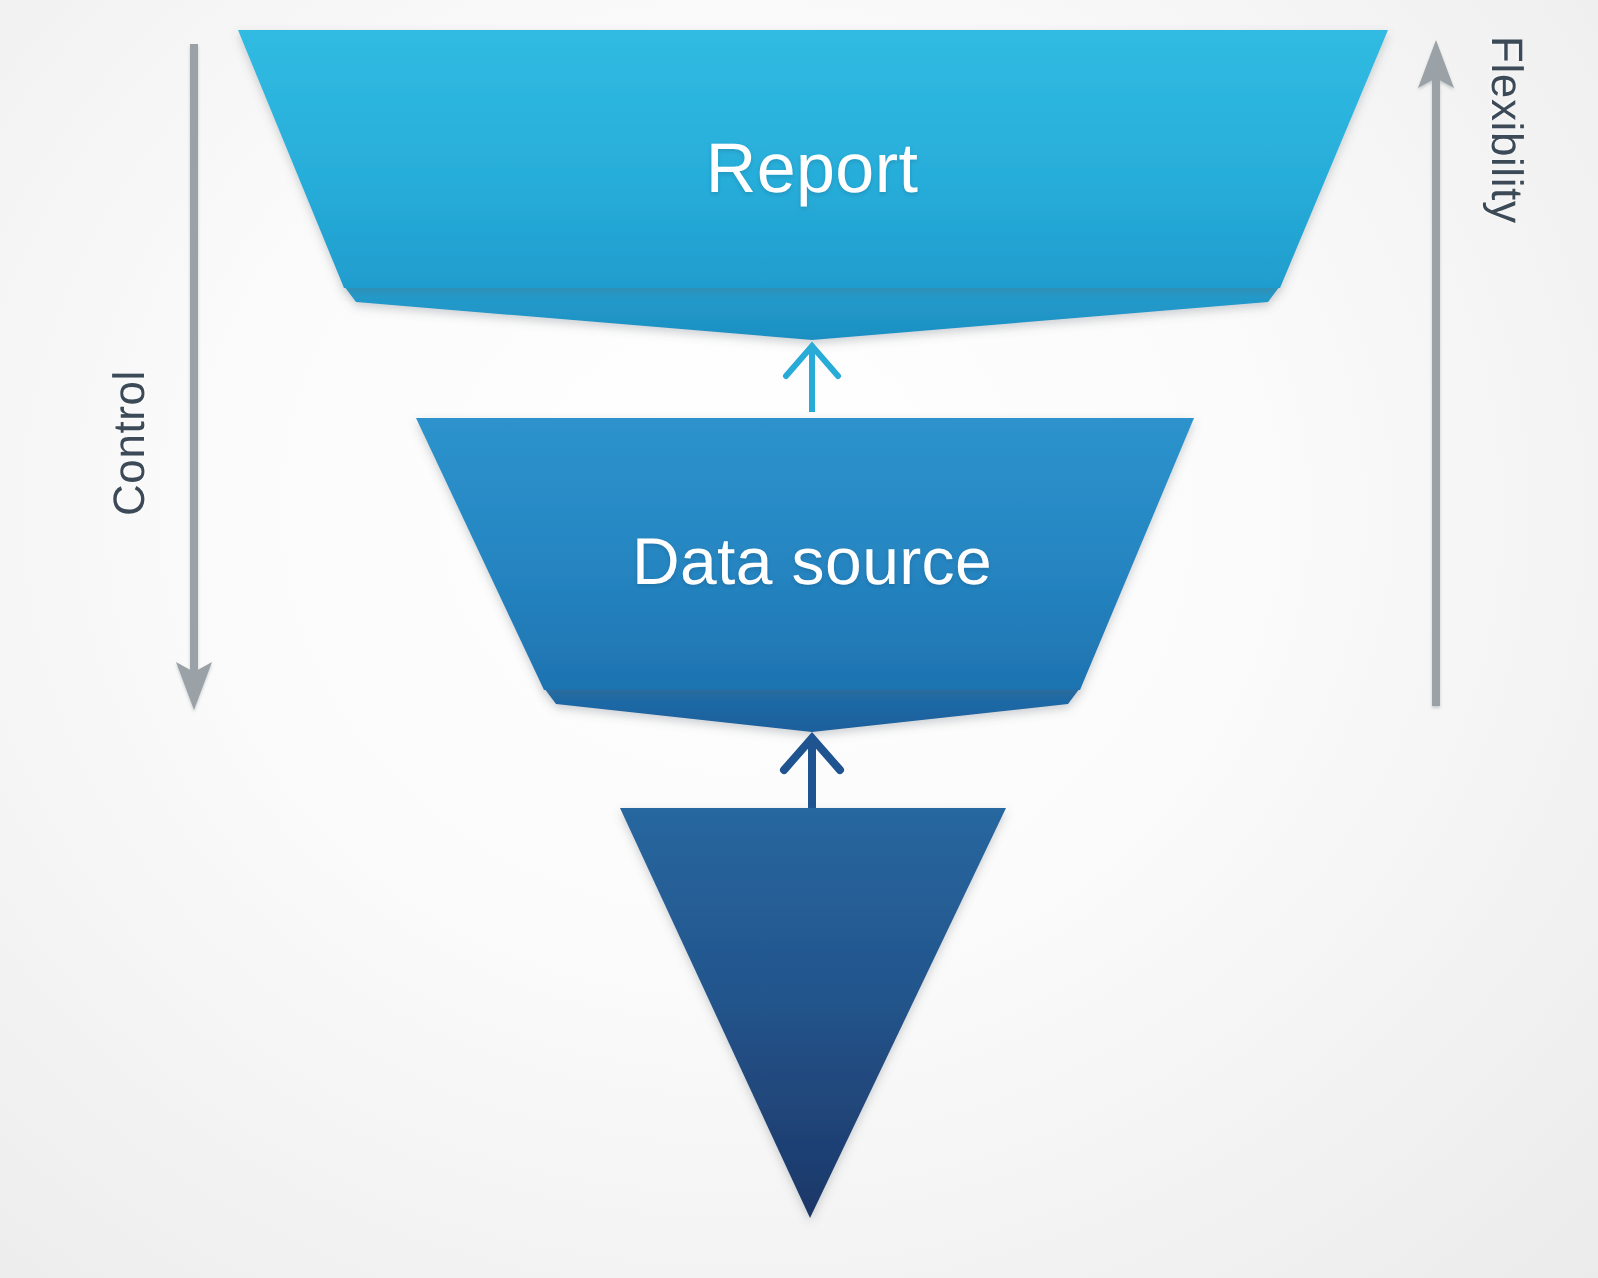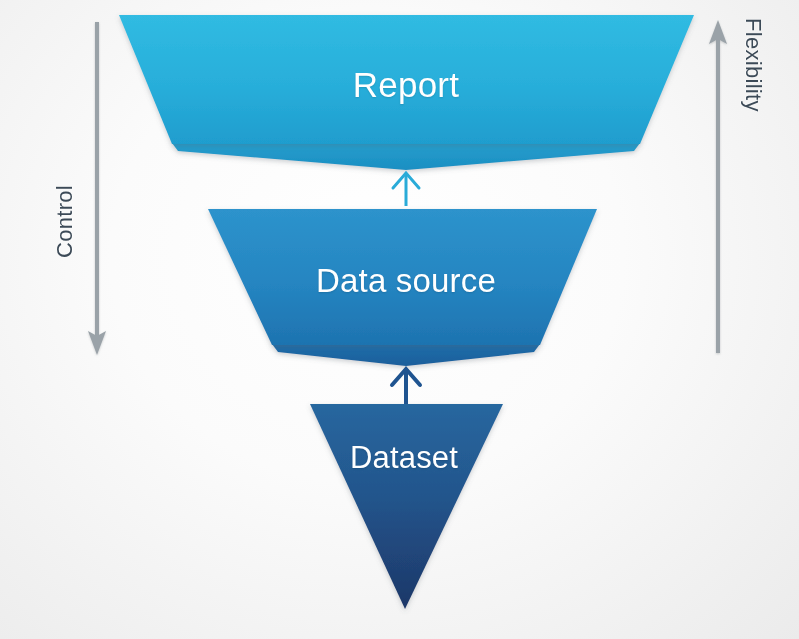--- a/index.html
+++ b/index.html
@@ -139,19 +139,18 @@
     <g filter="url(#axis-shadow)">
       <line x1="718" y1="36" x2="718" y2="353" stroke="#9aa2a8" stroke-width="4" stroke-linecap="butt"></line>
       <path d="M 718,20 L 727,44 L 718,39 L 709,44 Z" fill="#9aa2a8"></path>
     </g>
   </svg>
 
   <div class="funnel-label" id="label-report">Report</div>
 
   <div class="funnel-label" id="label-datasource">Data source</div>
 
-  <div class="funnel-label" id="label-dataset">Dataset</div>
 
   <div class="axis-label" id="axis-label-control">Control</div>
 
   <div class="axis-label" id="axis-label-flexibility">Flexibility</div>
 
 </div>
 
 </body></html>

